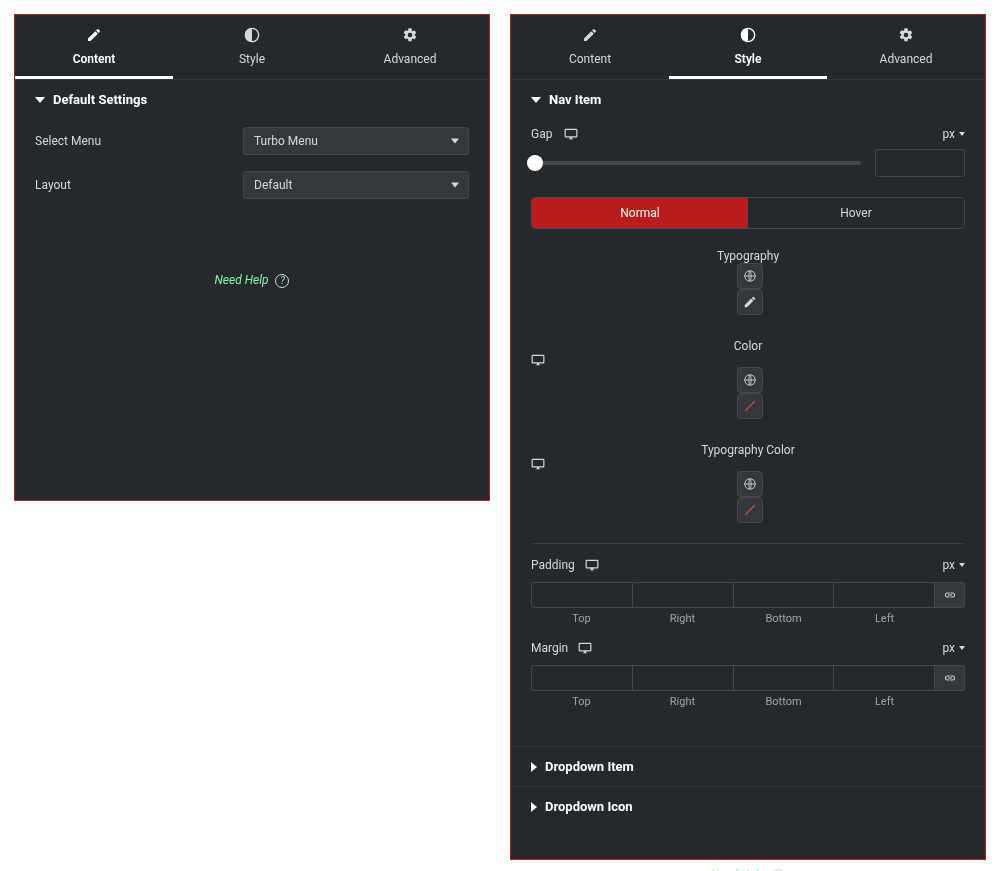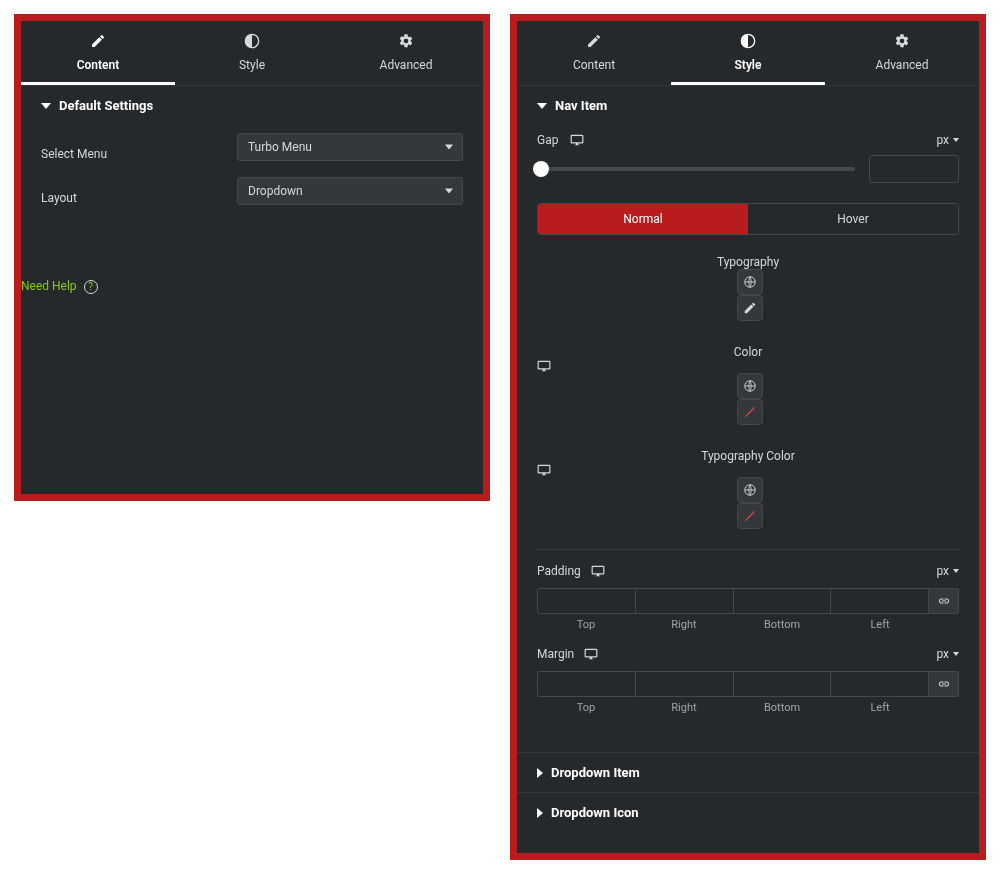--- a/index.html
+++ b/index.html
@@ -9,21 +9,21 @@
   padding: 14px;
   font-size: 13px;
   color: #e0e0e0;
 }
 .container {
   display: flex;
   gap: 20px;
 }
 .panel {
   background: #26292c;
-  border: 7px solid #b91c1c;
+  border: 1px solid #b91c1c;
   width: 476px;
 }
 .panel-left { height: 487px; }
 .panel-right { height: 846px; }
 .tabs {
   display: flex;
   border-bottom: 1px solid #34383c;
 }
 .tab {
   flex: 1;
@@ -64,21 +64,21 @@
   border-top: 6px solid #fff;
 }
 .section-header.closed .triangle {
   border-top: 5px solid transparent;
   border-bottom: 5px solid transparent;
   border-left: 6px solid #fff;
 }
 .section-divider-top { border-top: 1px solid #34383c; }
 .control-row {
   display: flex;
-  align-items: flex-end;
+  align-items: center;
   padding: 8px 20px;
   min-height: 40px;
 }
 .control-row .label {
   flex: 1;
   font-size: 12px;
   color: #d5d8dc;
 }
 .select {
   position: relative;
@@ -97,23 +97,25 @@
   position: absolute;
   right: 10px;
   top: 50%;
   transform: translateY(-50%);
   width: 0; height: 0;
   border-left: 4px solid transparent;
   border-right: 4px solid transparent;
   border-top: 5px solid #d5d8dc;
 }
 .help {
+  text-align: center;
   padding: 26px 0;
   font-size: 12px;
-  color: #84cc16;
+  color: #86efac;
+  font-style: italic;
 }
 .help .q {
   display: inline-flex;
   width: 14px; height: 14px;
   border: 1px solid #d5d8dc;
   border-radius: 50%;
   align-items: center;
   justify-content: center;
   font-size: 10px;
   margin-left: 4px;
@@ -319,21 +321,21 @@
       <div class="label">Select Menu</div>
       <div class="select">
         <div class="select-box">Turbo Menu</div>
         <span class="caret"></span>
       </div>
     </div>
 
     <div class="control-row">
       <div class="label">Layout</div>
       <div class="select">
-        <div class="select-box">Dropdown</div>
+        <div class="select-box">Default</div>
         <span class="caret"></span>
       </div>
     </div>
 
     <div style="height:40px"></div>
 
     <div class="help">
       <span>Need Help</span>
       <span class="q">?</span>
     </div>

